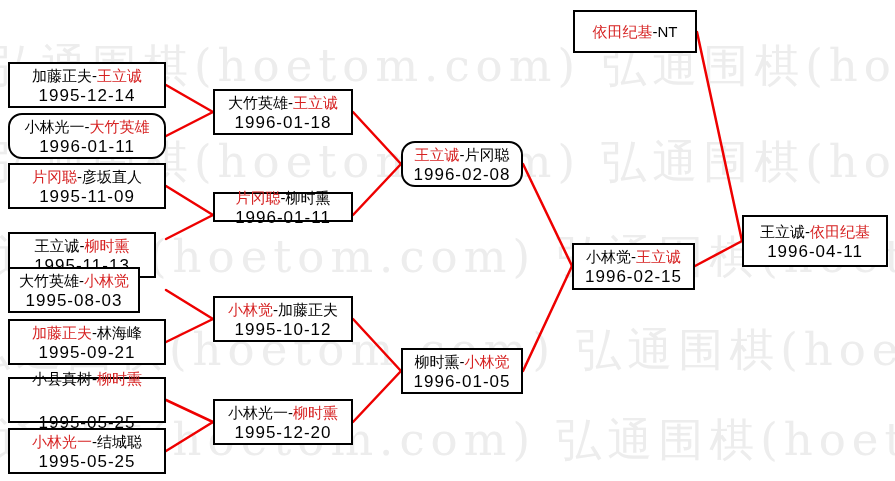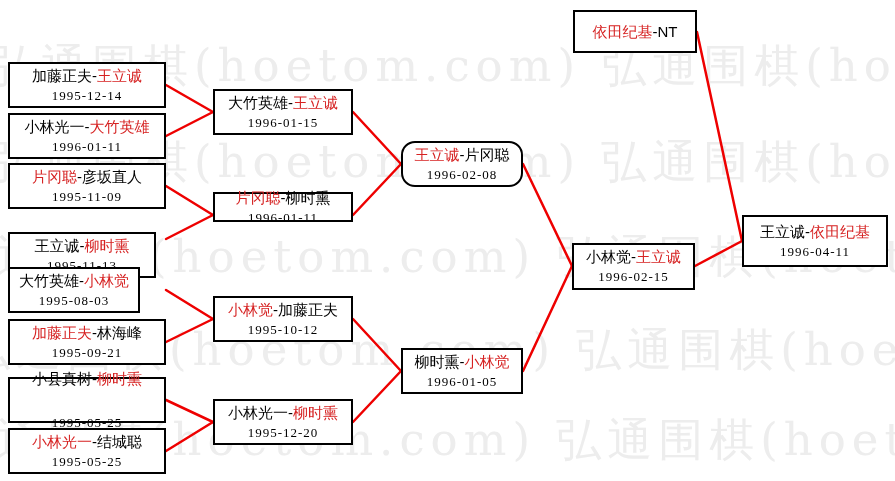--- a/index.html
+++ b/index.html
@@ -7,21 +7,21 @@
   #stage{position:relative;width:895px;height:481px;overflow:hidden;background:#fff;}
   .wm-row{position:absolute;white-space:nowrap;color:#ededed;font-size:45px;
           font-family:"DejaVu Serif",serif;letter-spacing:6px;user-select:none;z-index:0;}
   #lines{position:absolute;left:0;top:0;z-index:1;}
   #lines line{stroke:#ee0000;stroke-width:2.5;stroke-linecap:round;}
   .box{position:absolute;background:#fff;border:2px solid #000;box-sizing:border-box;
        display:flex;flex-direction:column;align-items:center;justify-content:center;z-index:2;}
   .players{font-size:15px;color:#000;white-space:nowrap;line-height:20px;}
   .p1::after{content:"-";color:#000;}
   .red{color:#d62222;}
-  .date{font-size:13px;color:#000;font-family:Liberation Serif, serif;
+  .date{font-size:17px;color:#000;font-family:Liberation Sans, sans-serif;
         letter-spacing:1px;line-height:19px;white-space:nowrap;}
 </style>
 </head>
 <body>
 
 <div id="stage">
 
   <div class="wm-row" style="left:-10px;top:36px;">弘通围棋(hoetom.com) 弘通围棋(hoetom.com)</div>
   <div class="wm-row" style="left:-10px;top:132px;">弘通围棋(hoetom.com) 弘通围棋(hoetom.com)</div>
   <div class="wm-row" style="left:-55px;top:227px;">弘通围棋(hoetom.com) 弘通围棋(hoetom.com)</div>
@@ -44,21 +44,21 @@
     <line x1="523" y1="164" x2="572" y2="266"></line>
     <line x1="523" y1="371" x2="572" y2="266"></line>
     <line x1="695" y1="266" x2="742" y2="241"></line>
     <line x1="697" y1="32" x2="742" y2="241"></line>
   </svg>
 
   <div class="box" style="left:8px;top:62px;width:158px;height:46px;">
     <div class="players"><span class="p1">加藤正夫</span><span class="red">王立诚</span></div>
     <div class="date">1995-12-14</div>
   </div>
-  <div class="box" style="left:8px;top:113px;width:158px;height:46px;">
+  <div class="box" style="left:8px;top:113px;width:158px;height:46px;border-radius:14px;">
     <div class="players"><span class="p1">小林光一</span><span class="red">大竹英雄</span></div>
     <div class="date">1996-01-11</div>
   </div>
   <div class="box" style="left:8px;top:163px;width:158px;height:46px;">
     <div class="players"><span class="p1 red">片冈聪</span><span>彦坂直人</span></div>
     <div class="date">1995-11-09</div>
   </div>
   <div class="box" style="left:8px;top:232px;width:148px;height:46px;">
     <div class="players"><span class="p1">王立诚</span><span class="red">柳时熏</span></div>
     <div class="date">1995-11-13</div>
@@ -75,21 +75,21 @@
     <div class="players"><span class="p1">小县真树</span><span class="red">柳时熏</span></div>
     <div class="date">1995-05-25</div>
   </div>
   <div class="box" style="left:8px;top:428px;width:158px;height:46px;">
     <div class="players"><span class="p1 red">小林光一</span><span>结城聪</span></div>
     <div class="date">1995-05-25</div>
   </div>
 
   <div class="box" style="left:213px;top:89px;width:140px;height:46px;">
     <div class="players"><span class="p1">大竹英雄</span><span class="red">王立诚</span></div>
-    <div class="date">1996-01-15</div>
+    <div class="date">1996-01-18</div>
   </div>
   <div class="box" style="left:213px;top:192px;width:140px;height:30px;">
     <div class="players"><span class="p1 red">片冈聪</span><span>柳时熏</span></div>
     <div class="date">1996-01-11</div>
   </div>
   <div class="box" style="left:213px;top:296px;width:140px;height:46px;">
     <div class="players"><span class="p1 red">小林觉</span><span>加藤正夫</span></div>
     <div class="date">1995-10-12</div>
   </div>
   <div class="box" style="left:213px;top:399px;width:140px;height:46px;">

